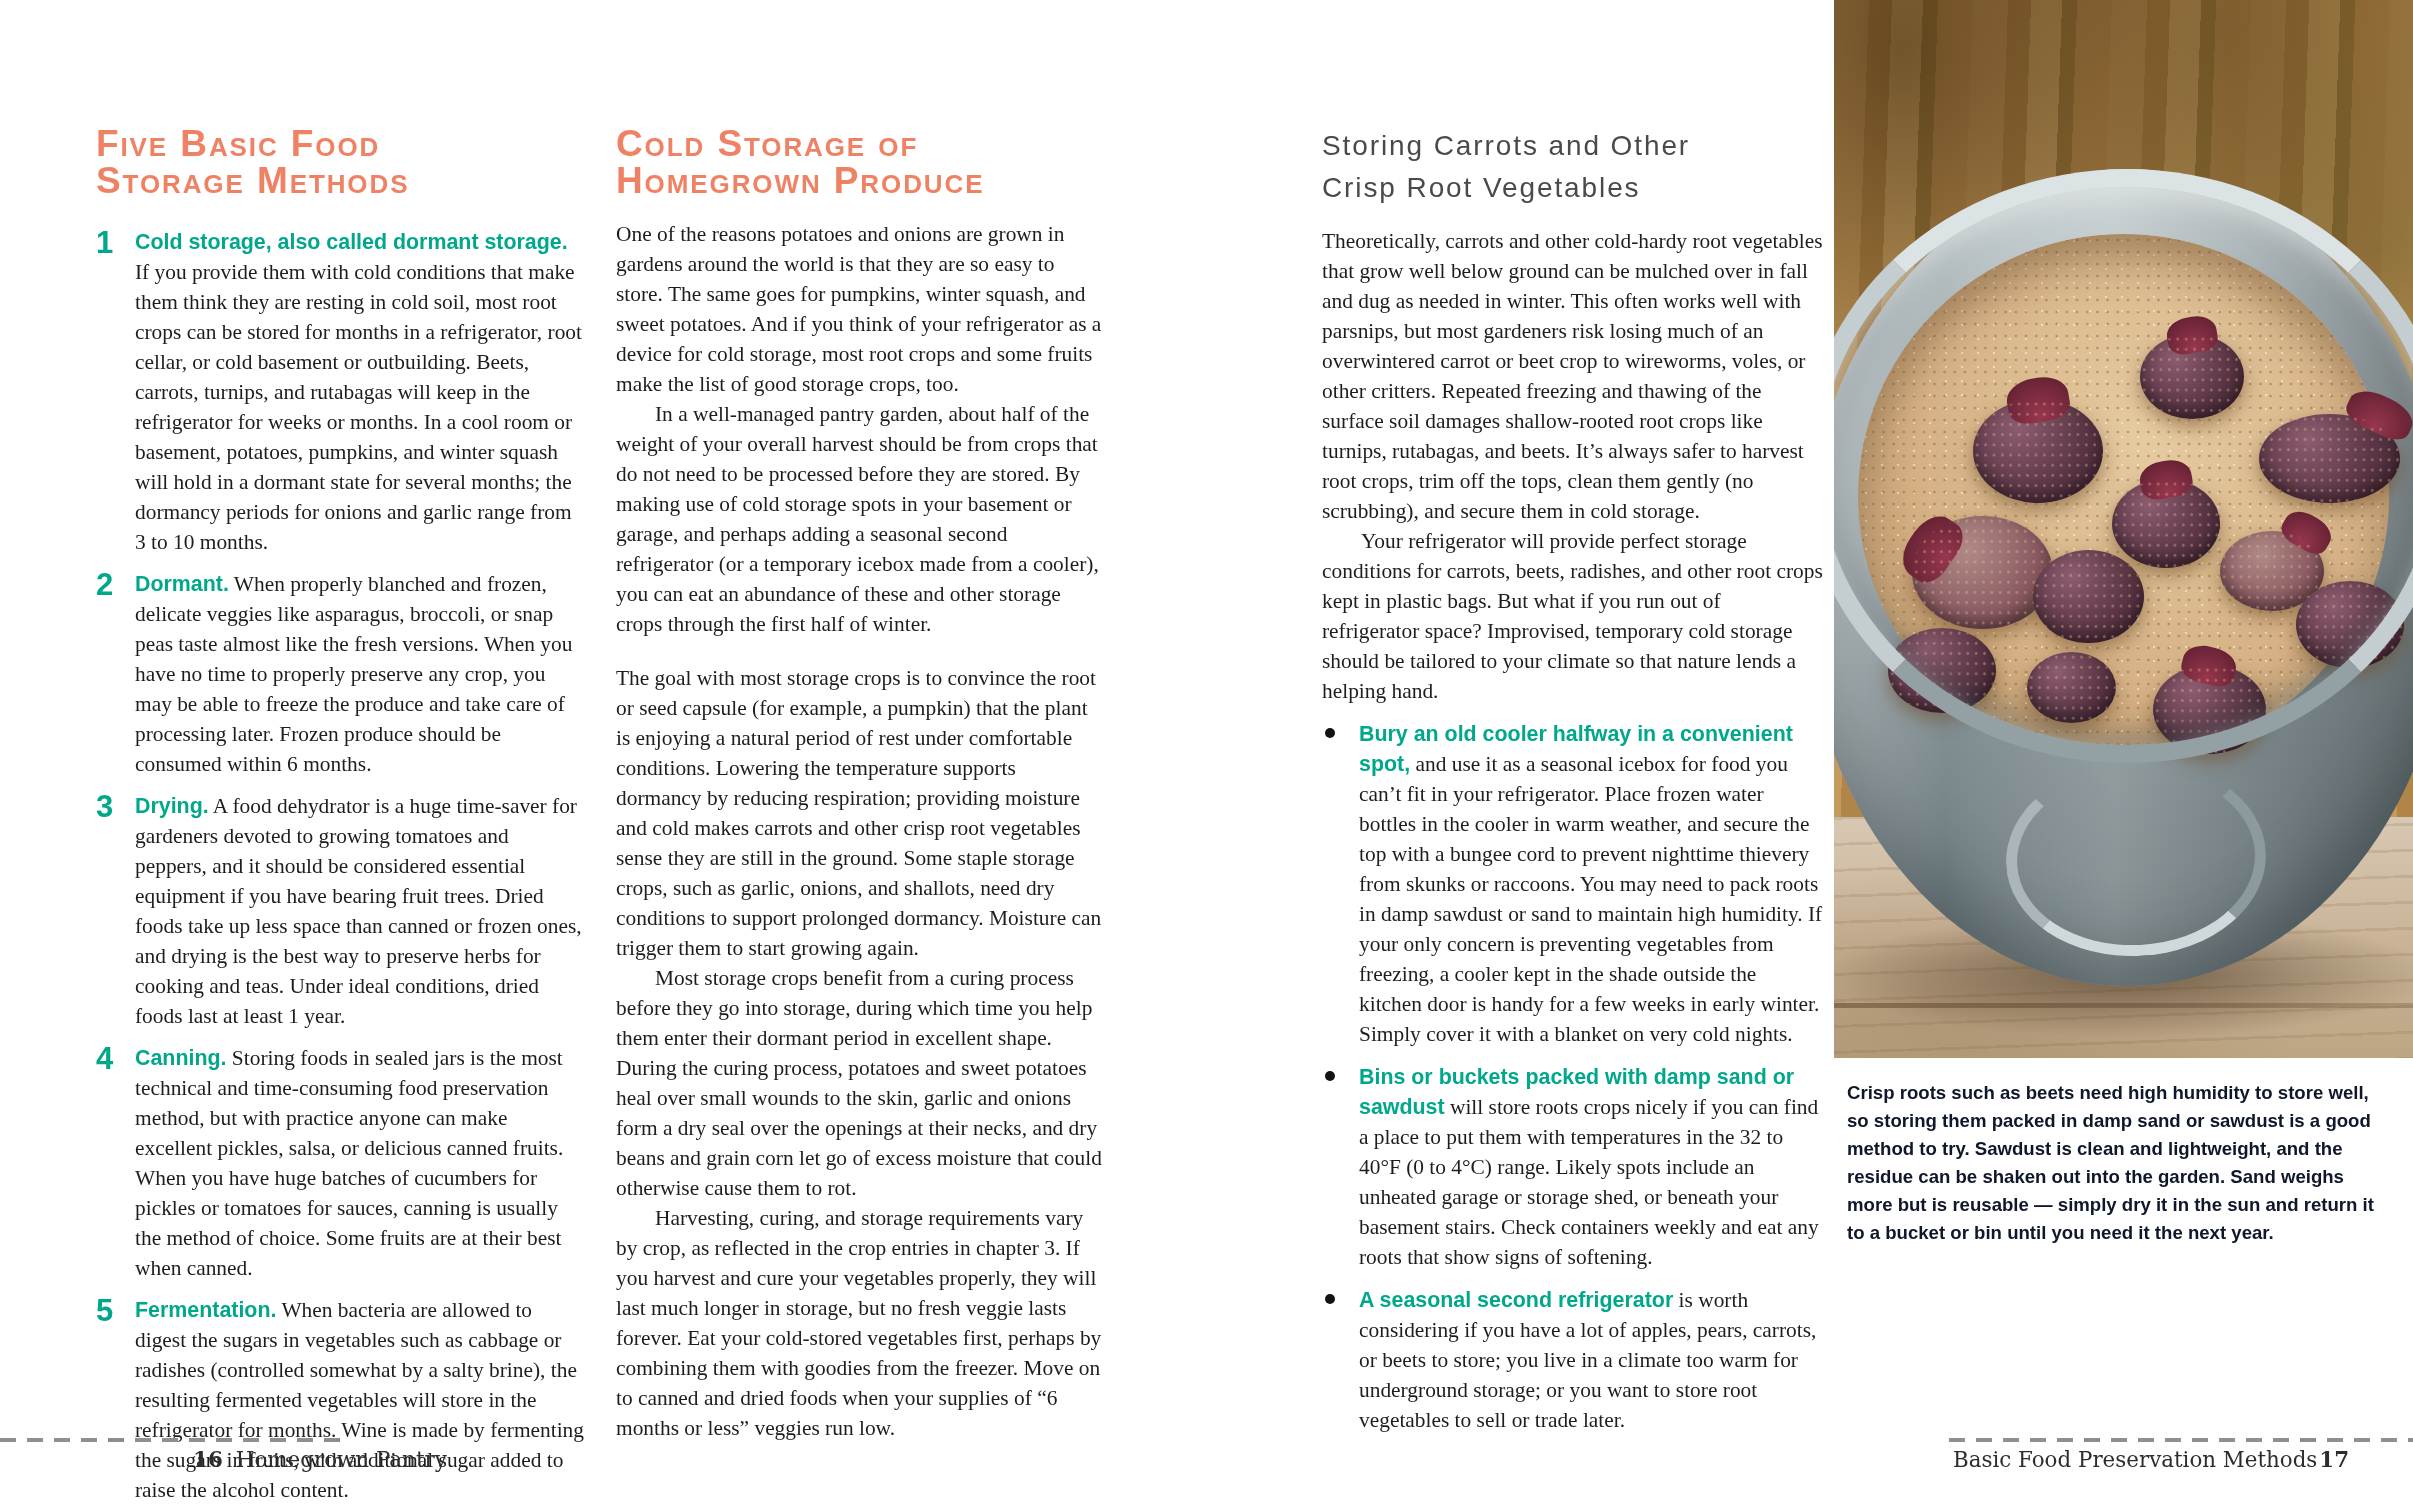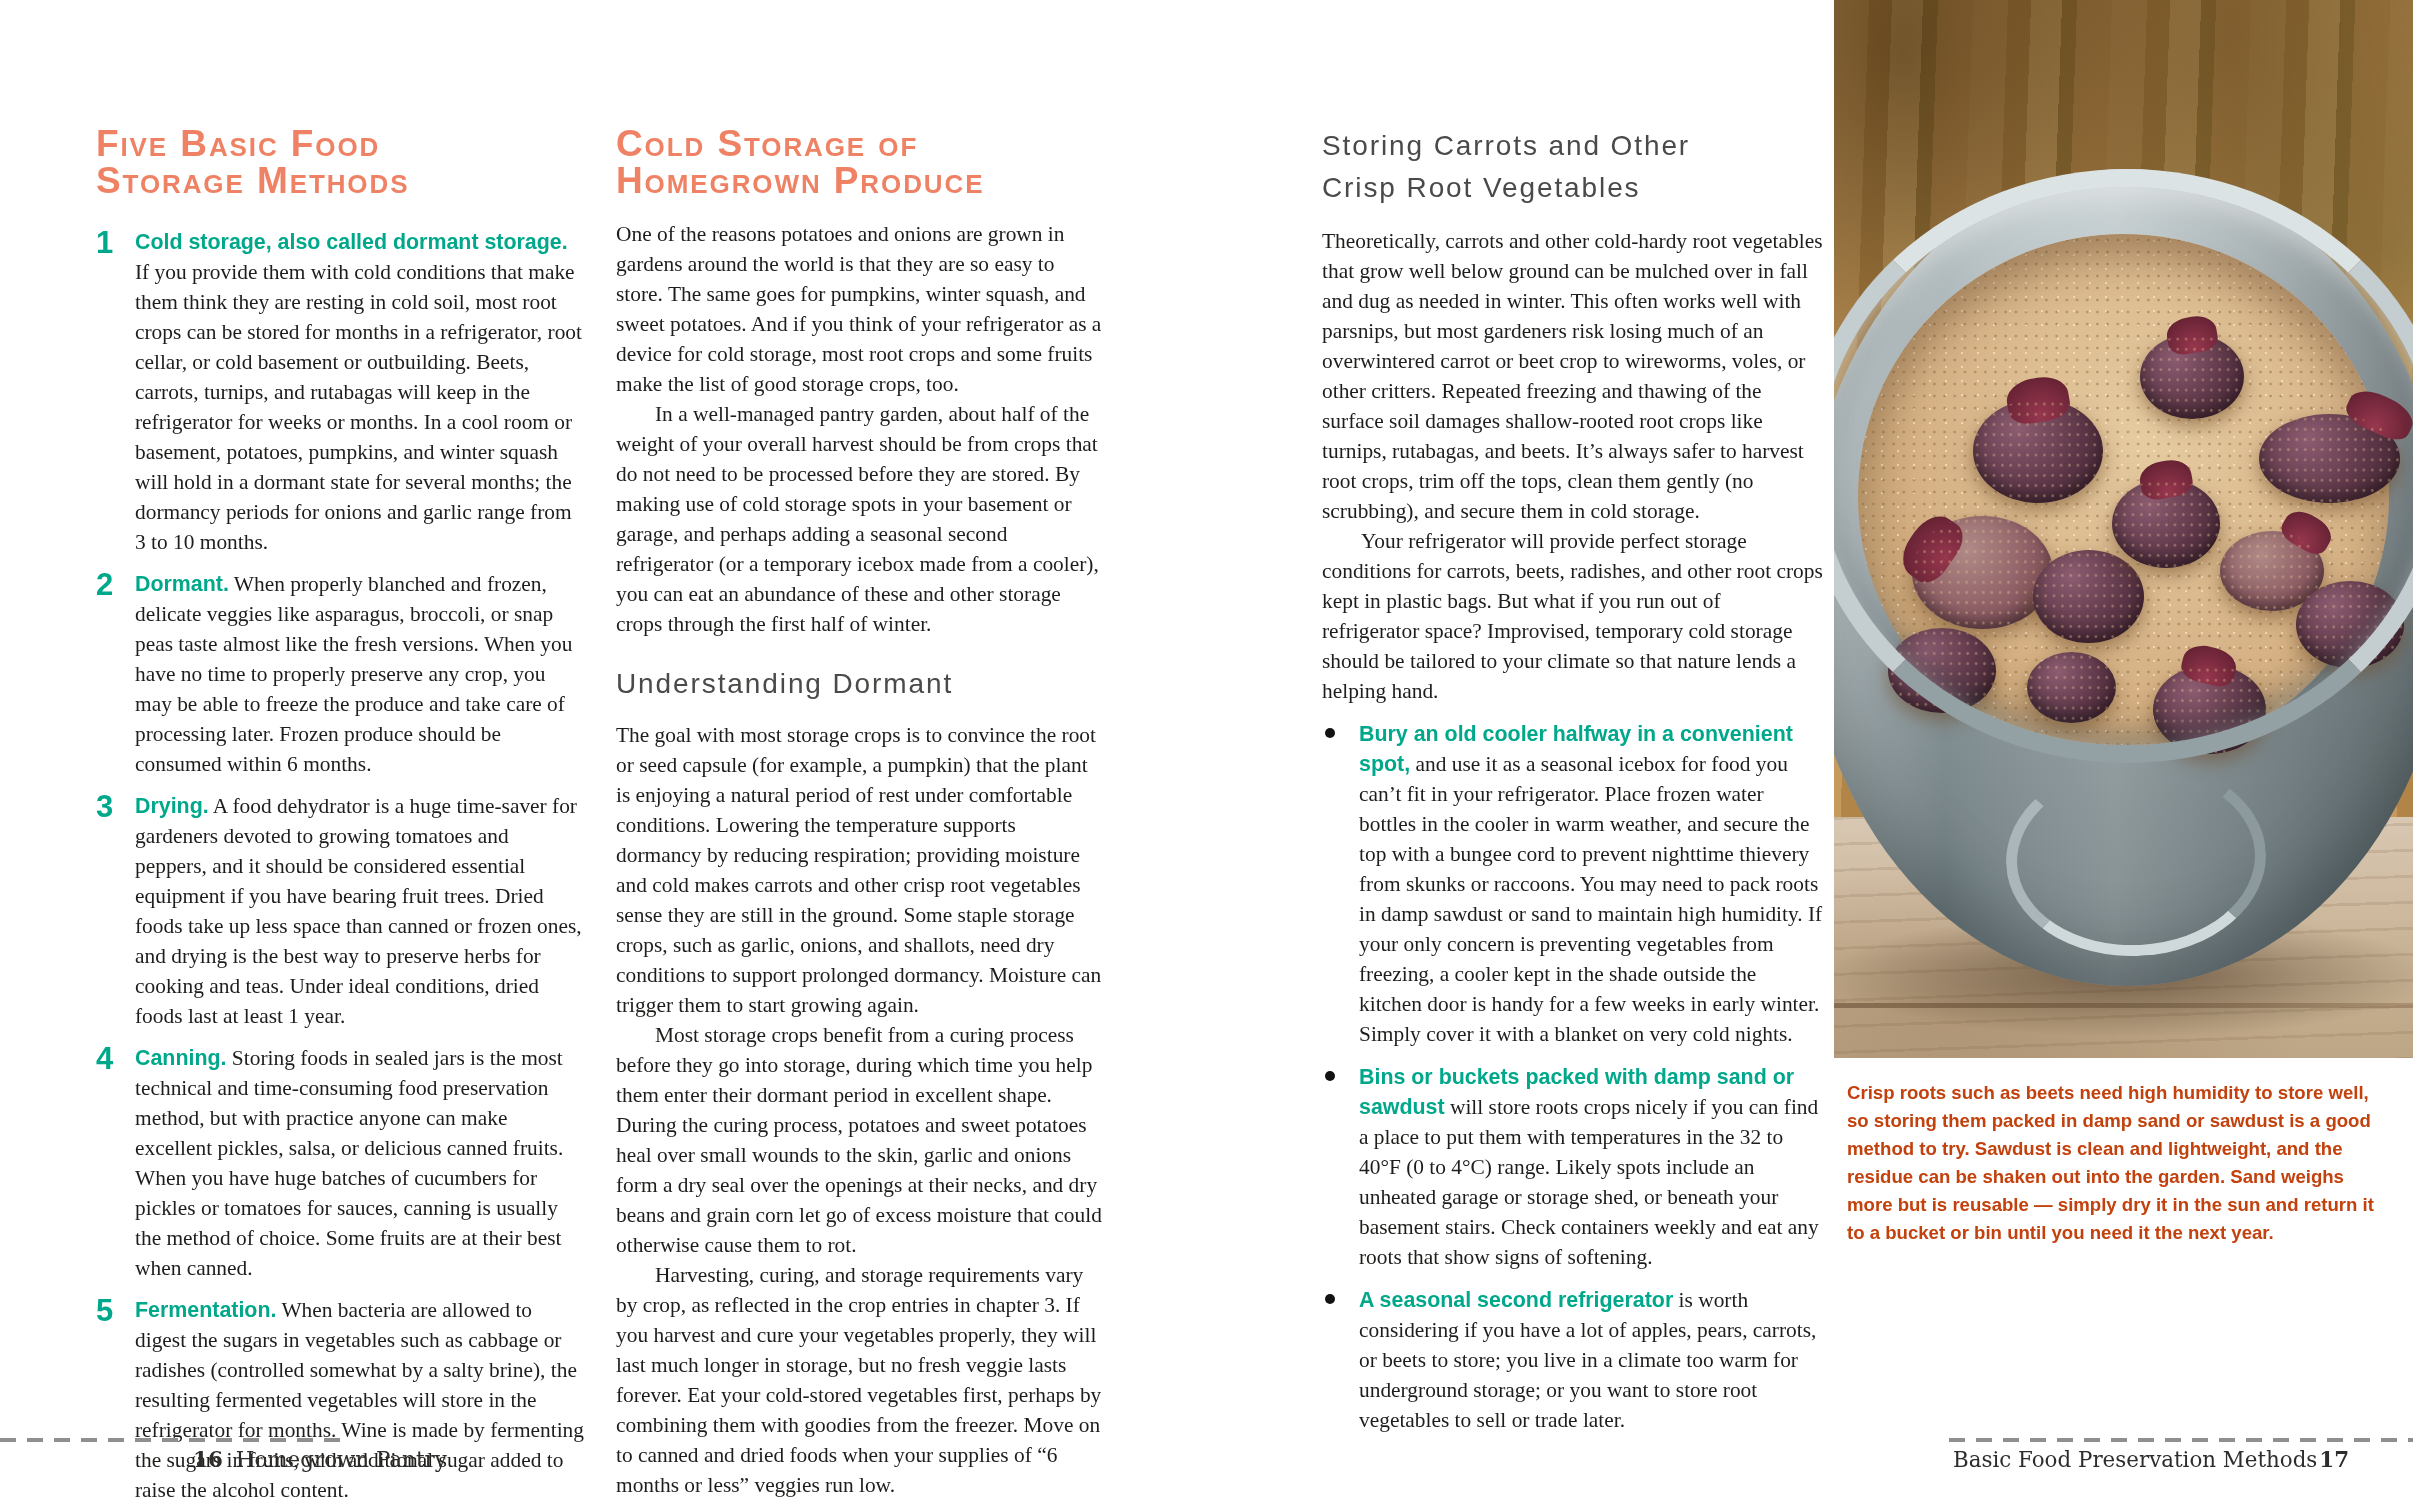--- a/index.html
+++ b/index.html
@@ -126,21 +126,21 @@
   .tub-handle {
     position:absolute; left:172px; top:761px; width:260px; height:195px;
     border:11px solid transparent; border-bottom:11px solid #cfd9db;
     border-left:11px solid #aab6b9; border-right:11px solid #8c999d;
     border-radius:50%; transform:rotate(-3deg);
   }
   
   .caption {
     position:absolute; left:1847px; top:1079px; width:537px;
     font-family:"Liberation Sans", sans-serif; font-weight:bold;
-    font-size:18.6px; line-height:28px; color:#c2410c;
+    font-size:18.6px; line-height:28px; color:#0f172a;
   }
   .dash { position:absolute; top:1438px; height:3.7px;
     background:repeating-linear-gradient(90deg, #8f8f8f 0 16px, transparent 16px 27px); }
   .dash.left  { left:0;      width:351px; }
   .dash.right { left:1949px; width:464px; }
   .footer {
     position:absolute; top:1447px; font-family:"DejaVu Serif", serif;
     font-size:21.4px; color:#2f2d2b;
   }
   .footer .pagenum { font-weight:bold; font-family:"DejaVu Serif", serif;margin-left:47px; }
@@ -189,21 +189,20 @@
   </section>
 
   <section class="col col2">
     <h1 class="display">
       <span class="line">Cold Storage of</span>
       <span class="line">Homegrown Produce</span>
     </h1>
     <p class="body" style="margin-top:20.4px">One of the reasons potatoes and onions are grown in gardens around the world is that they are so easy to store. The same goes for pumpkins, winter squash, and sweet potatoes. And if you think of your refrigerator as a device for cold storage, most root crops and some fruits make the list of good storage crops, too.</p>
     <p class="body indent">In a well-managed pantry garden, about half of the weight of your overall harvest should be from crops that do not need to be processed before they are stored. By making use of cold storage spots in your basement or garage, and perhaps adding a seasonal second refrigerator (or a temporary icebox made from a cooler), you can eat an abundance of these and other storage crops through the first half of winter.</p>
     <h2 class="subhead">
-      <span class="line">Understanding Dormant</span>
     </h2>
     <p class="body">The goal with most storage crops is to convince the root or seed capsule (for example, a pumpkin) that the plant is enjoying a natural period of rest under comfortable conditions. Lowering the temperature supports dormancy by reducing respiration; providing moisture and cold makes carrots and other crisp root vegetables sense they are still in the ground. Some staple storage crops, such as garlic, onions, and shallots, need dry conditions to support prolonged dormancy. Moisture can trigger them to start growing again.</p>
     <p class="body indent">Most storage crops benefit from a curing process before they go into storage, during which time you help them enter their dormant period in excellent shape. During the curing process, potatoes and sweet potatoes heal over small wounds to the skin, garlic and onions form a dry seal over the openings at their necks, and dry beans and grain corn let go of excess moisture that could otherwise cause them to rot.</p>
     <p class="body indent">Harvesting, curing, and storage requirements vary by crop, as reflected in the crop entries in chapter 3. If you harvest and cure your vegetables properly, they will last much longer in storage, but no fresh veggie lasts forever. Eat your cold-stored vegetables first, perhaps by combining them with goodies from the freezer. Move on to canned and dried foods when your supplies of “6 months or less” veggies run low.</p>
   </section>
 
   <section class="col col3">
     <h2 class="subhead">
       <span class="line">Storing Carrots and Other</span>
       <span class="line">Crisp Root Vegetables</span>

